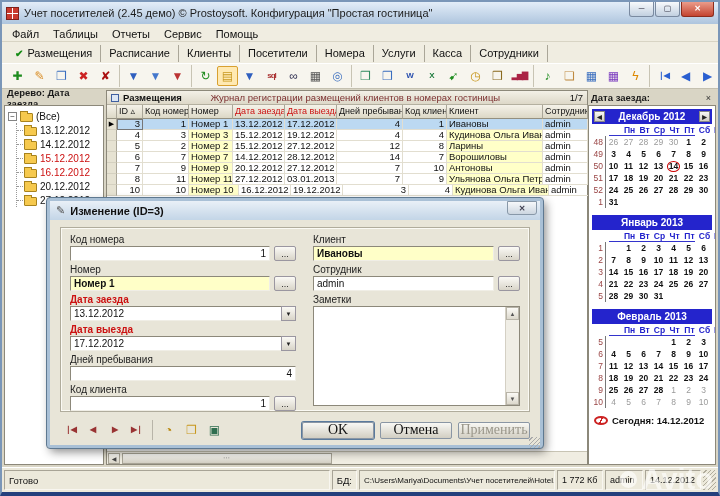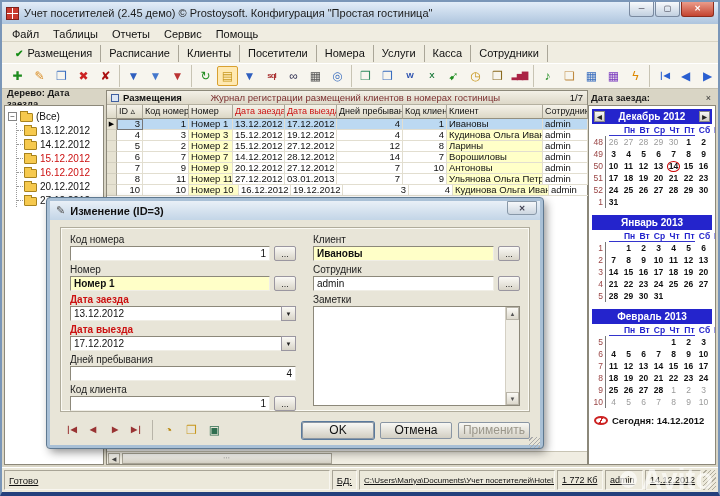--- a/index.html
+++ b/index.html
@@ -159,32 +159,32 @@
   .notes-sb { position: absolute; right: 0; top: 0; bottom: 0; width: 14px; background: #f0eee6;
     border-left: 1px solid #d4d0c4; display: flex; flex-direction: column; justify-content: space-between; }
   .nsb-btn { height: 13px; border: 1px solid #b8b4a8; background: linear-gradient(#fbfaf6,#dcd8cc);
     color: #555; font-size: 6px; display: flex; align-items: center; justify-content: center; }
   .dlg-bottom { position: absolute; left: 10px; right: 10px; bottom: 7px; height: 22px; display: flex; align-items: center; }
   .dnav { display: flex; gap: 1px; padding-right: 5px; border-right: 1px solid #b8b4a8; margin-right: 5px; }
   .dnav .glyph { color: #993333; }
   .dtools { display: flex; gap: 2px; }
   .dlg-spacer { flex: 1; }
   .dlg-btn { width: 72px; height: 17px; margin-left: 6px; border: 1px solid #8a96a4; border-radius: 2px;
-    background: linear-gradient(#f8f8f4,#d2cec2); font-size: 12px; color: #111;
-    display: flex; align-items: center; justify-content: center; }
+    background: linear-gradient(#f8f8f4,#d2cec2); font-size: 14px; color: #111;
+    display: flex; align-items: center; justify-content: center; font-family: Liberation Serif, serif; }
   .dlg-btn.default { box-shadow: 0 0 0 1px #5a7a9c; }
   .dlg-btn.disabled { color: #9a968a; }
   .dlg-grip { position: absolute; right: 0; bottom: 0; width: 11px; height: 11px;
     background: repeating-linear-gradient(135deg, transparent 0 2px, #aaa 2px 3px); }
 
   
   .statusbar { height: 25px; flex: 0 0 25px; background: #ece9db; border-top: 1px solid #fff;
     display: flex; align-items: stretch; gap: 2px; padding: 2px; }
   .sb-cell { border: 1px solid; border-color: #a8a496 #f8f6f0 #f8f6f0 #a8a496; padding: 1px 4px;
-    font-size: 9.5px; color: #111; white-space: nowrap; overflow: hidden; display: flex; align-items: center; text-decoration: underline; }
+    font-size: 9.5px; color: #111; white-space: nowrap; overflow: hidden; display: flex; align-items: center; }
   .sb-ready { flex: 1; }
   .sb-path { width: 196px; font-size: 8px; }
   .sb-size { width: 46px; font-size: 9px; }
   .sb-user { width: 38px; font-size: 9px; }
   .sb-date { width: 56px; font-size: 9px; }
   .sb-grip { width: 13px; border: none; background: repeating-linear-gradient(135deg, transparent 0 2px, #b0ac9c 2px 3px); }
 
   
   .watermark { position: absolute; right: 5px; bottom: -2px; z-index: 40; display: flex; align-items: center; gap: 5px;
     color: rgba(255,255,255,.62); pointer-events: none; }

